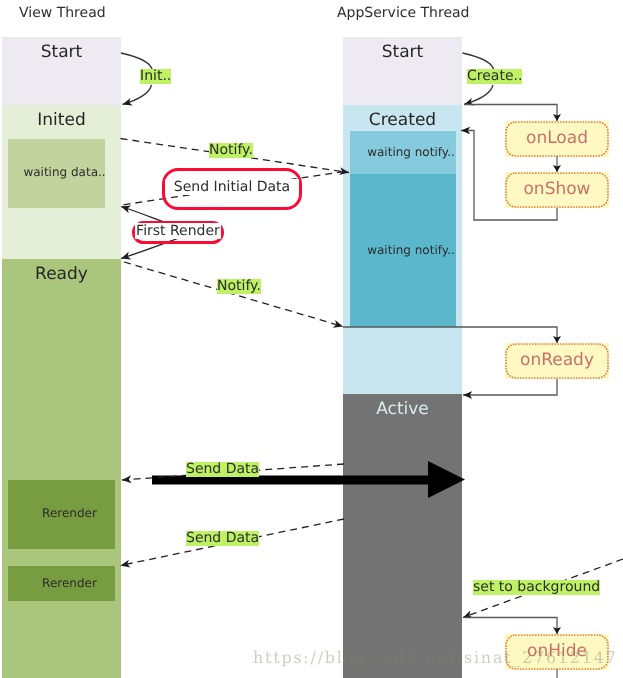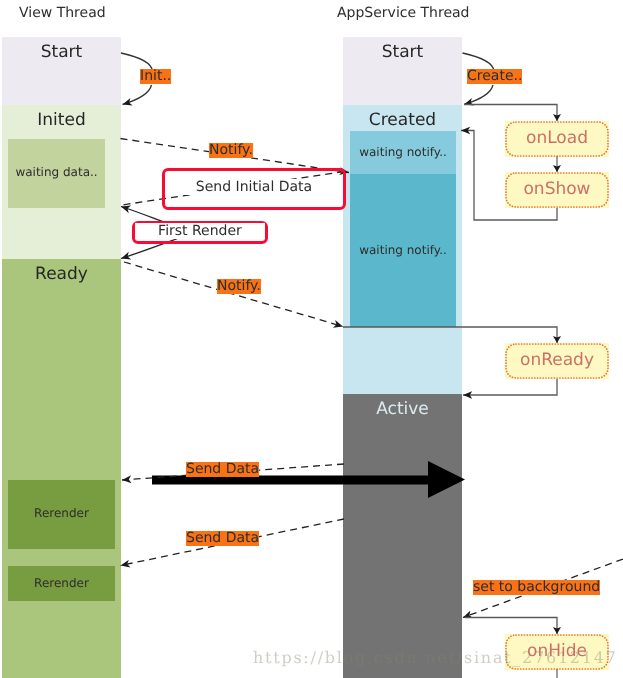--- a/index.html
+++ b/index.html
@@ -3,27 +3,27 @@
 <meta charset="utf-8">
 <style>
   html,body{margin:0;padding:0;}
   body{width:623px;height:678px;background:#ffffff;position:relative;overflow:hidden;
        font-family:"DejaVu Sans",sans-serif;-webkit-font-smoothing:antialiased;text-rendering:geometricPrecision;}
   #stage{position:absolute;left:0;top:0;width:623px;height:678px;}
   .lane-title{position:absolute;font-size:14px;color:#2d2d2d;}
   .band{position:absolute;}
   .band-label{position:absolute;width:100%;text-align:center;font-size:17px;color:#262626;}
   .innerbox{position:absolute;}
-  .innerbox span{position:absolute;width:100%;text-align:center;font-size:12px;color:#2d2d2d;}
+  .innerbox span{position:absolute;width:100%;text-align:center;font-size:12px;color:#2d2d2d;padding-left:8px;}
   .hook{position:absolute;background:#fef9c3;}
   .hook .hborder{position:absolute;left:0;top:0;width:100%;height:100%;overflow:visible;}
   .hook span{position:absolute;left:0;width:100%;text-align:center;font-size:17px;color:#ca7068;}
-  .redbox{position:absolute;border:3.5px solid #fb0b33;border-radius:6px;background:transparent;padding-left:44px;}
+  .redbox{position:absolute;border:3.5px solid #fb0b33;border-radius:16px;background:transparent;}
   .redbox span{position:absolute;left:0;width:100%;text-align:center;color:#2d2d2d;}
-  .lbl{position:absolute;font-size:13px;color:#2d2d2d;white-space:nowrap;background:#f97316;line-height:15px;}
+  .lbl{position:absolute;font-size:13px;color:#2d2d2d;white-space:nowrap;background:#bef264;line-height:15px;}
   svg.ov{position:absolute;left:0;top:0;width:623px;height:678px;overflow:visible;}
   .wm{position:absolute;font-family:"DejaVu Serif",serif;font-size:16px;color:rgba(130,133,110,0.40);letter-spacing:1.75px;white-space:nowrap;}
 </style>
 </head>
 <body>
 
 <div id="stage">
 
   <div class="lane-title" style="left:19px;top:5px;">View Thread</div>
   <div class="lane-title" style="left:337px;top:5px;">AppService Thread</div>

